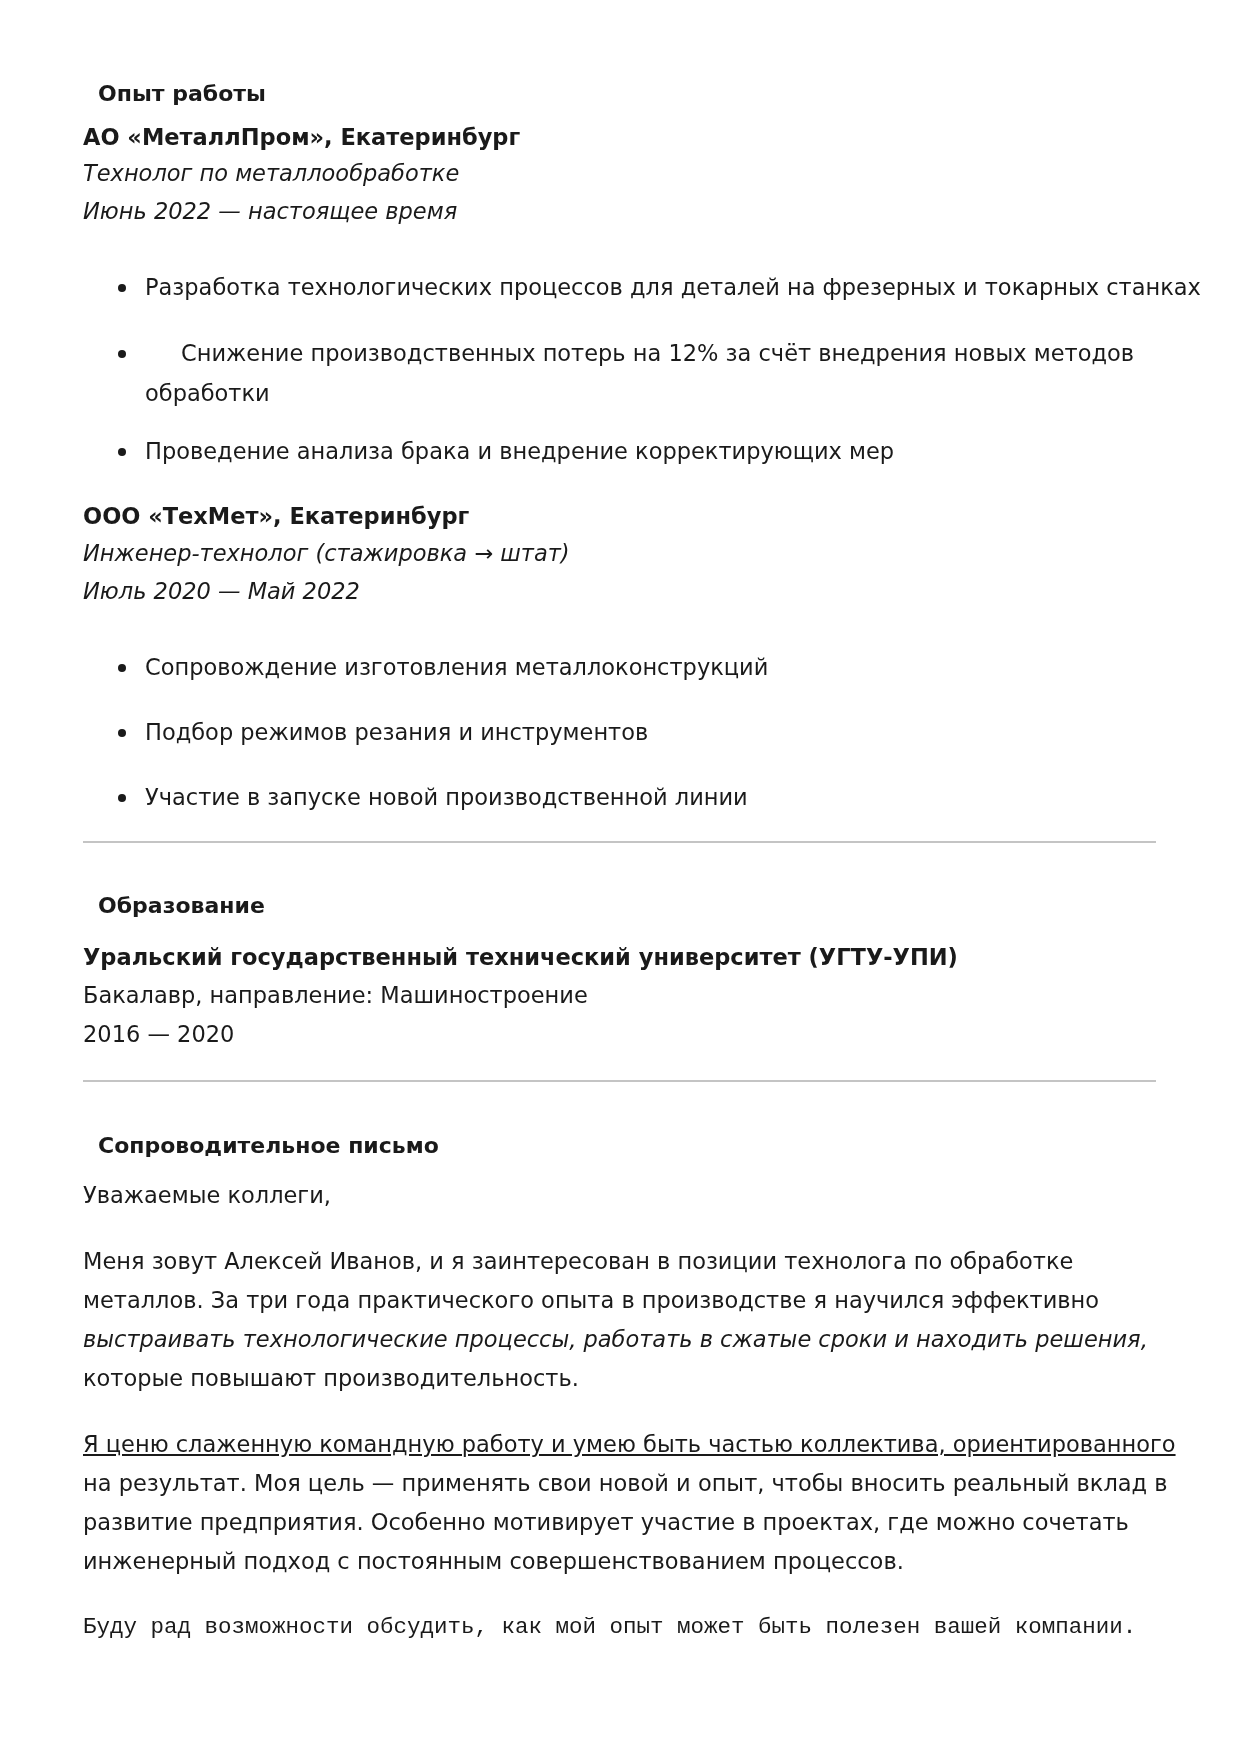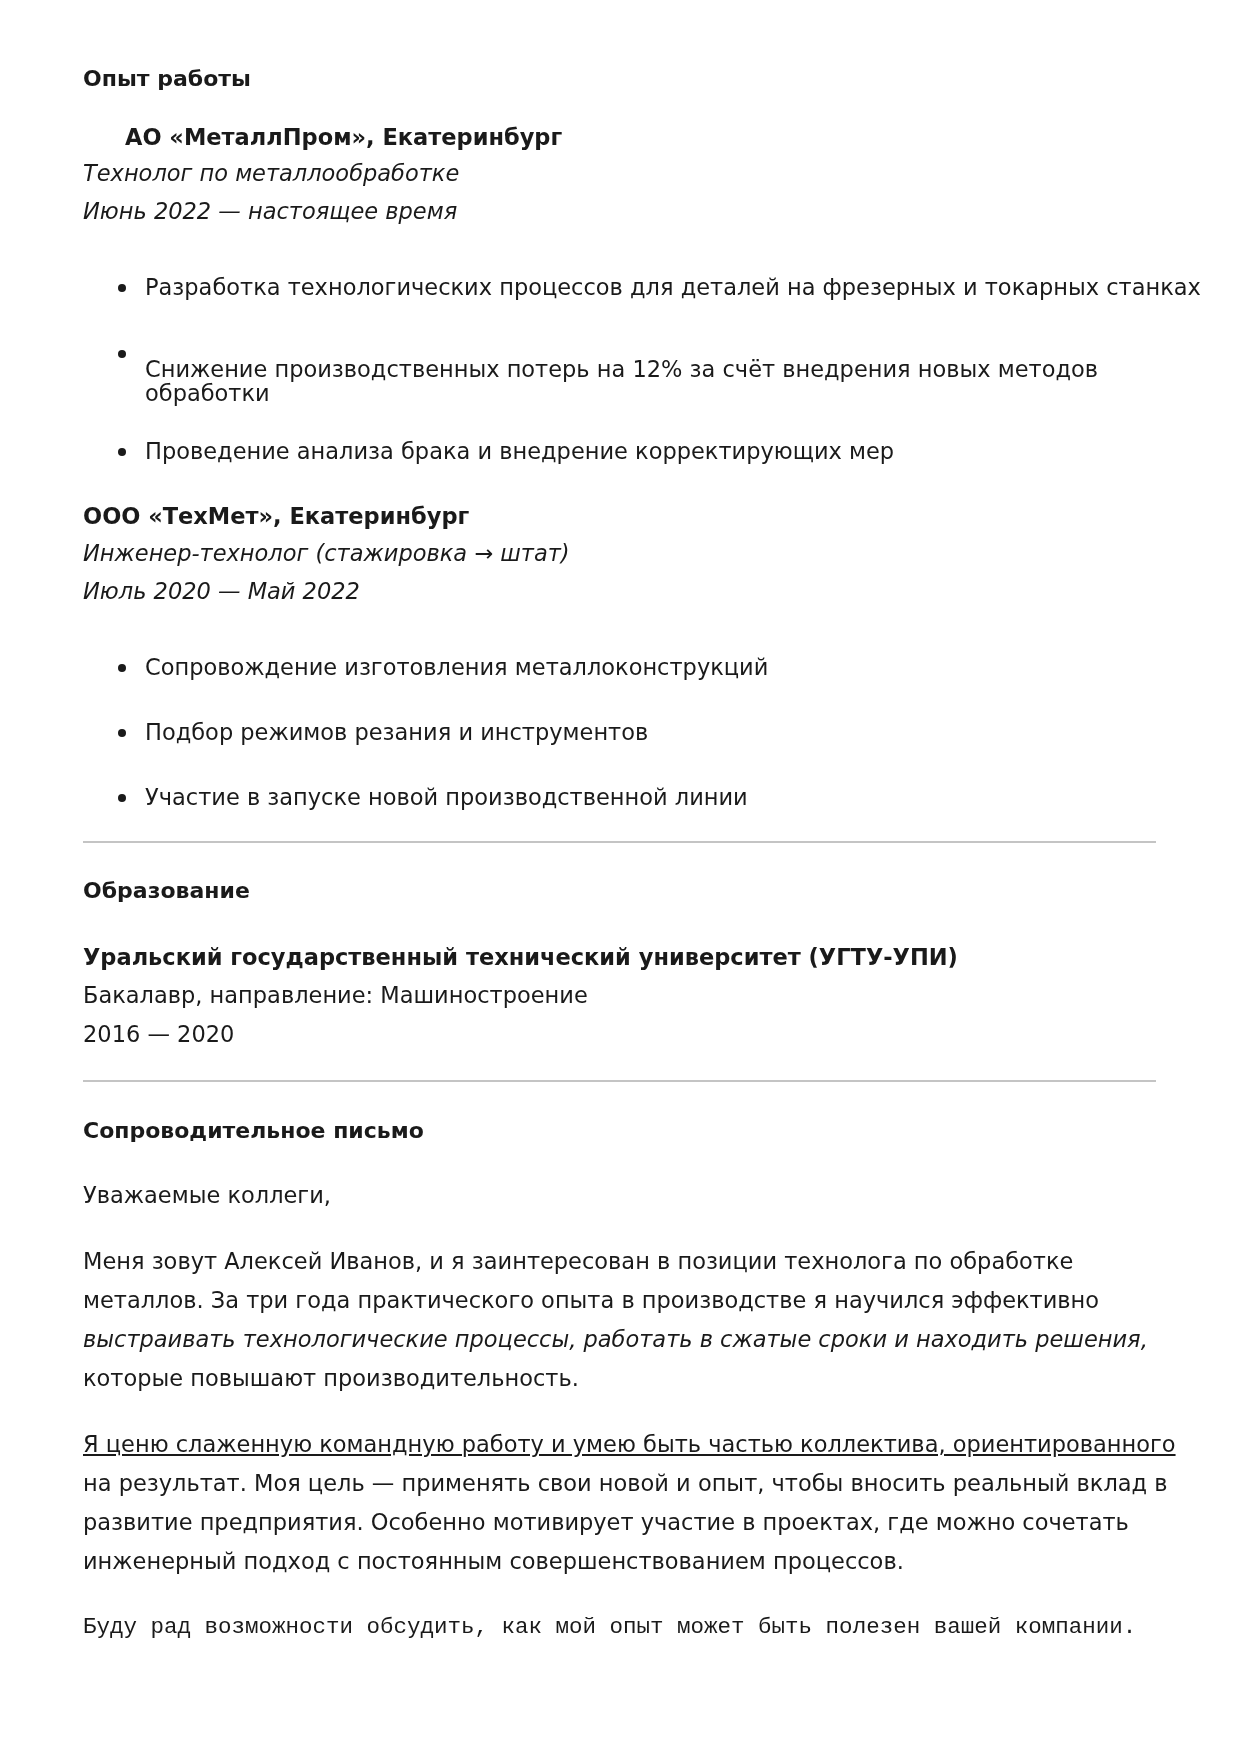--- a/index.html
+++ b/index.html
@@ -13,21 +13,21 @@
     }
     .page {
       position: relative;
       padding: 0 84px 0 83px;
     }
     .section-title {
       position: absolute;
       left: 83px;
       font-weight: bold;
       font-size: 22px;
-      margin: 0;
+      margin: 15px;
       line-height: 1;
     }
     .org {
       position: absolute;
       left: 83px;
       font-weight: bold;
       font-size: 22.5px;
       margin: 0;
       line-height: 1;
     }
@@ -62,31 +62,31 @@
     }
   </style>
 </head>
 <body>
 
 <div class="page">
 
   <h2 class="section-title" style="top:68px;">Опыт работы</h2>
 
   <div>
-    <h3 class="org" style="top:126px;margin-left:42px;">АО «МеталлПром», Екатеринбург</h3>
+    <h3 class="org" style="top:126px;">АО «МеталлПром», Екатеринбург</h3>
     <p class="line ital" style="top:162px;">Технолог по металлообработке</p>
     <p class="line ital" style="top:200px;">Июнь 2022 — настоящее время</p>
     <ul style="margin:0;padding:0;list-style:none;">
       <li>
         <span class="bullet" style="top:284px;"></span>
         <p class="btext" style="top:276px;">Разработка технологических процессов для деталей на фрезерных и токарных станках</p>
       </li>
       <li>
         <span class="bullet" style="top:350px;"></span>
-        <p class="btext" style="top:358px;">Снижение производственных потерь на 12% за счёт внедрения новых методов</p>
+        <p class="btext" style="top:342px;margin-left:36px;">Снижение производственных потерь на 12% за счёт внедрения новых методов</p>
         <p class="btext" style="top:382px;">обработки</p>
       </li>
       <li>
         <span class="bullet" style="top:448px;"></span>
         <p class="btext" style="top:440px;">Проведение анализа брака и внедрение корректирующих мер</p>
       </li>
     </ul>
   </div>
 
   <div>

